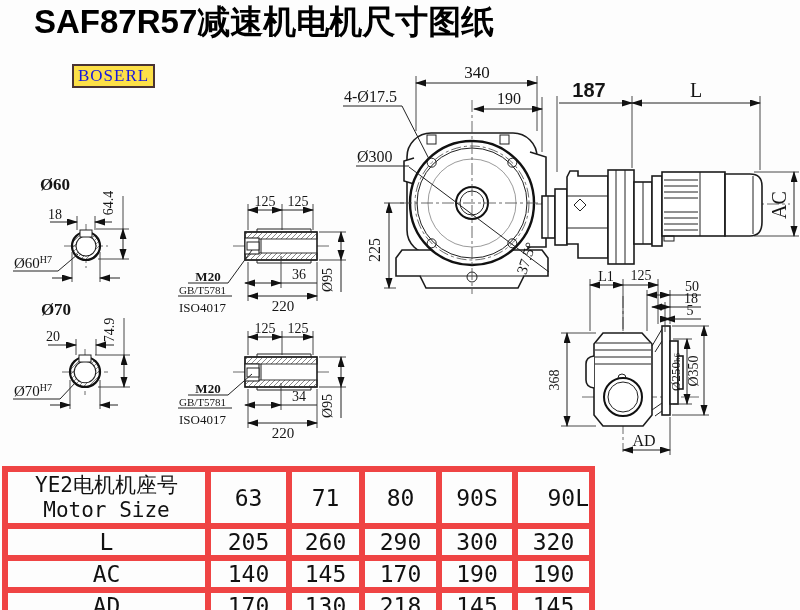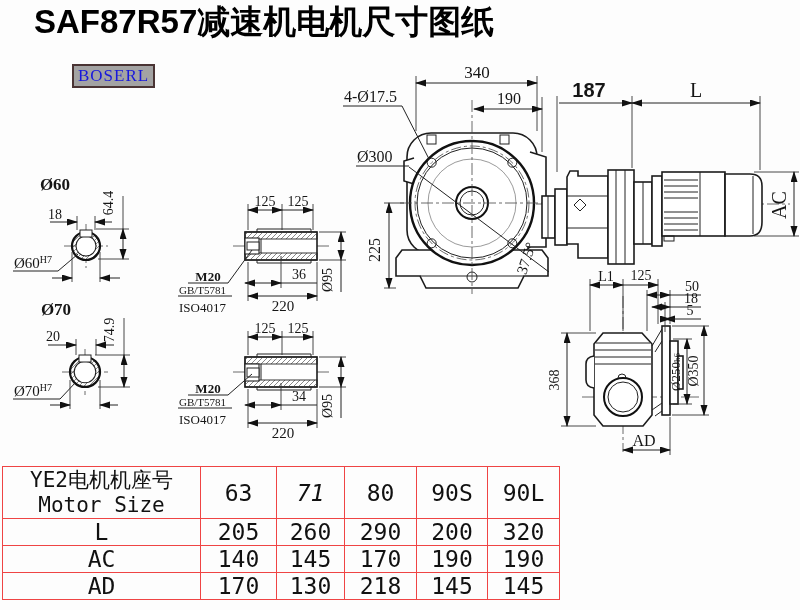--- a/index.html
+++ b/index.html
@@ -1,36 +1,36 @@
 <!DOCTYPE html>
 <html><head>
 <meta charset="utf-8">
 <style>
   html,body{margin:0;padding:0;}
   body{width:800px;height:610px;position:relative;background:#fdfdfd;overflow:hidden;
        font-family:"Liberation Sans", sans-serif;}
   .abs{position:absolute;}
   #title{left:6px;top:0px;font-size:33px;font-weight:bold;color:#000;letter-spacing:0px;white-space:nowrap;margin-left:28px;}
-  #logo{left:72px;top:64px;border:2px solid #4a3434;padding:0 4px;background:#a3a3a3;}
+  #logo{left:72px;top:64px;border:2px solid #4a3434;padding:0 4px;background:#fde047;}
   #logo span{font-family:"Liberation Serif",serif;font-size:17px;color:#1717dd;letter-spacing:1px;}
   svg{position:absolute;left:0;top:0;}
   svg text{font-family:"Liberation Serif",serif;fill:#161616;}
   .t15{font-size:15px;} .t14{font-size:14px;} .t16{font-size:16px;} .t17{font-size:17px;}
   .t13{font-size:13px;} .t11{font-size:11px;} .t20{font-size:20px;}
   .bold187{font-family:"Liberation Sans",sans-serif;font-weight:bold;font-size:20px;}
   .mid{text-anchor:middle;}
   .thin{stroke:#222;stroke-width:1;fill:none;}
   .med{stroke:#1c1c1c;stroke-width:1.6;fill:#fff;}
   .ext{stroke:#333;stroke-width:.9;fill:none;}
   .dimln{stroke:#222;stroke-width:1;fill:none;}
   .cl{stroke:#444;stroke-width:.8;fill:none;stroke-dasharray:12 3 3 3;}
   .wfill{fill:#fff;}
   
   #spec{left:2px;top:466px;border-collapse:collapse;table-layout:fixed;}
-  #spec td{border:1px solid #ef4444;text-align:center;vertical-align:middle;
+  #spec td{border:6px solid #ef4444;text-align:center;vertical-align:middle;
            font-family:"DejaVu Sans Mono",monospace;font-size:23px;color:#111;padding:0;}
   #spec td.hd{font-size:21px;line-height:1.15;}
 </style>
 </head>
 <body>
 
 <svg width="800" height="610" viewBox="0 0 800 610">
   <defs>
     <marker id="ar" markerUnits="userSpaceOnUse" markerWidth="11" markerHeight="8" refX="10" refY="3.5" orient="auto-start-reverse">
       <path d="M0,0 L11,3.5 L0,7 Z" fill="#111"></path>
@@ -361,31 +361,31 @@
 </div>
 
 <table class="abs" id="spec">
   <tbody>
       <tr>
     <td class="hd" style="width:197px;height:51px;">
       <div>YE2电机机座号</div>
       <div>Motor Size</div>
     </td>
     <td style="width:75px;border-radius:22px;">63</td>
-    <td style="width:67px;font-style:italic;">71</td>
+    <td style="width:67px;">71</td>
     <td style="width:71px;margin-left:26px;">80</td>
     <td style="width:70px;margin-left:8px;">90S</td>
-    <td style="width:71px;">90L</td>
+    <td style="width:71px;text-align:right;">90L</td>
   </tr>
   <tr>
     <td style="height:26px;">L</td>
     <td>205</td>
     <td>260</td>
     <td>290</td>
-    <td>200</td>
+    <td>300</td>
     <td>320</td>
   </tr>
   <tr>
     <td style="height:26px;">AC</td>
     <td>140</td>
     <td>145</td>
     <td>170</td>
     <td>190</td>
     <td>190</td>
   </tr>

